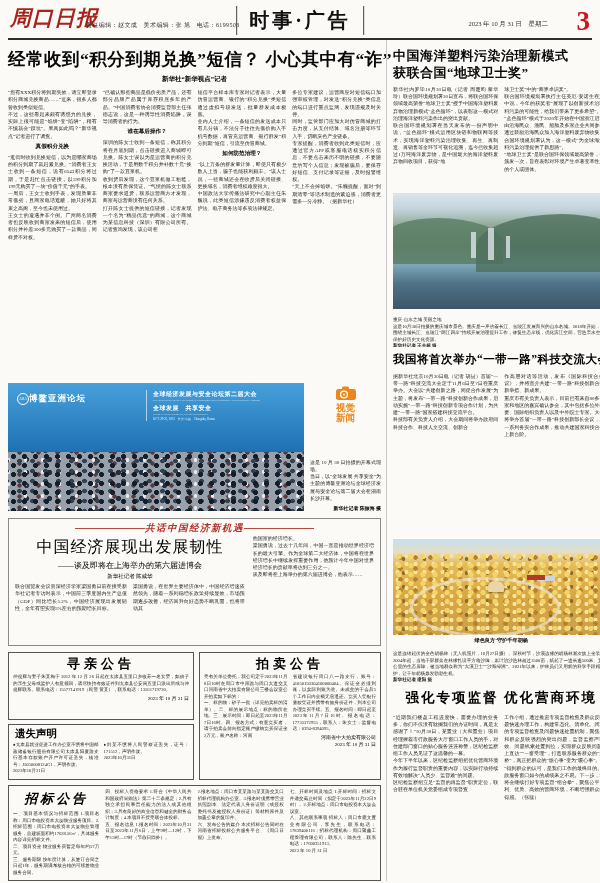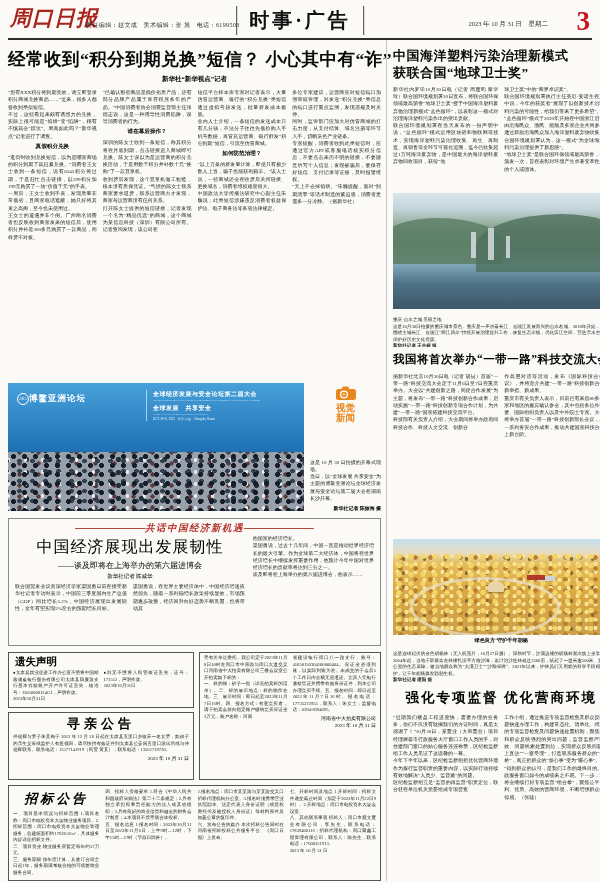--- a/index.html
+++ b/index.html
@@ -222,36 +222,37 @@
             </div>
           </div>
           <div class="econ-right t5">他国家的经济增长。
 梁国勇说，过去十几年间，中国一直是推动世界经济增长的最大引擎。作为全球第二大经济体，中国将在世界经济增长中继续发挥重要作用，他预计今年中国对世界经济增长的贡献率将达到三分之一。
 谈及即将在上海举办的第六届进博会，他表示……</div>
         </div>
       </div>
 
       <div class="notices-row">
         <div class="stack">
+          <div class="nbox nbox-seek">
+            <div class="ntitle-center">寻亲公告</div>
+            <div class="t45">仲俊辉与妻子朱某梅于 2012 年 12 月 26 日起在太康县五里口乡收养一名女婴，如孩子的亲生父母或监护人有意领回，请尽快持有效证件到太康县公安局五里口派出所或与仲俊辉联系。联系电话：15577141919（民警 黄某），联系电话：13561719720。</div>
+            <div class="ndate">2023 年 10 月 31 日</div>
+          </div>
           <div class="nbox nbox-lost">
             <div class="ntitle-left">遗失声明</div>
             <div class="two-cols">
               <div class="t45">●太康县就业促进工作办公室不慎将中国邮政储蓄银行股份有限公司太康县阳夏路支行基本存款账户开户许可证丢失，核准号：J5050008124G1，声明作废。
 2023年10月31日</div>
               <div class="t45">●刘某不慎将人民警察证丢失，证号：171512，声明作废。
 2023年10月31日</div>
             </div>
           </div>
-          <div class="nbox nbox-seek">
-            <div class="ntitle-center">寻亲公告</div>
-            <div class="t45">仲俊辉与妻子朱某梅于 2012 年 12 月 26 日起在太康县五里口乡收养一名女婴，如孩子的亲生父母或监护人有意领回，请尽快持有效证件到太康县公安局五里口派出所或与仲俊辉联系。联系电话：15577141919（民警 黄某），联系电话：13561719720。</div>
-            <div class="ndate">2023 年 10 月 31 日</div>
-          </div>
         </div>
         <div class="nbox nbox-auction">
+          <div class="ntitle-center">拍卖公告</div>
           <div class="two-cols">
             <div class="t45">受有关单位委托，我公司定于2023年11月8日10时在周口市中原路与周口大道交叉口河南省中大拍卖有限公司三楼会议室公开拍卖如下标的：
 一、标的物：砂子一批（详见拍卖标的清单）。二、标的展示地点：标的物所在地。三、展示时间：即日起至2023年11月7日16时。四、报名方式：有意竞买者，请于拍卖会前向指定账户缴纳竞买保证金2万元，账户名称：河南</div>
             <div>
               <div class="t45">省建设银行周口八一路支行，账号：41050150304100000404。保证金必须到账，以实际到账为准。未成交的于会后5个工作日内全额无息退还。竞买人凭银行缴款凭证并携带有效身份证件，到本公司办理竞买手续。五、报名时间：即日起至2023年11月7日16时。报名电话：17735372955，联系人：朱女士；监督电话：0394-8394095。</div>
               <div class="ndate">河南省中大拍卖有限公司</div>
               <div class="ndate">2023 年 10 月 31 日</div>
             </div>
           </div>
         </div>

